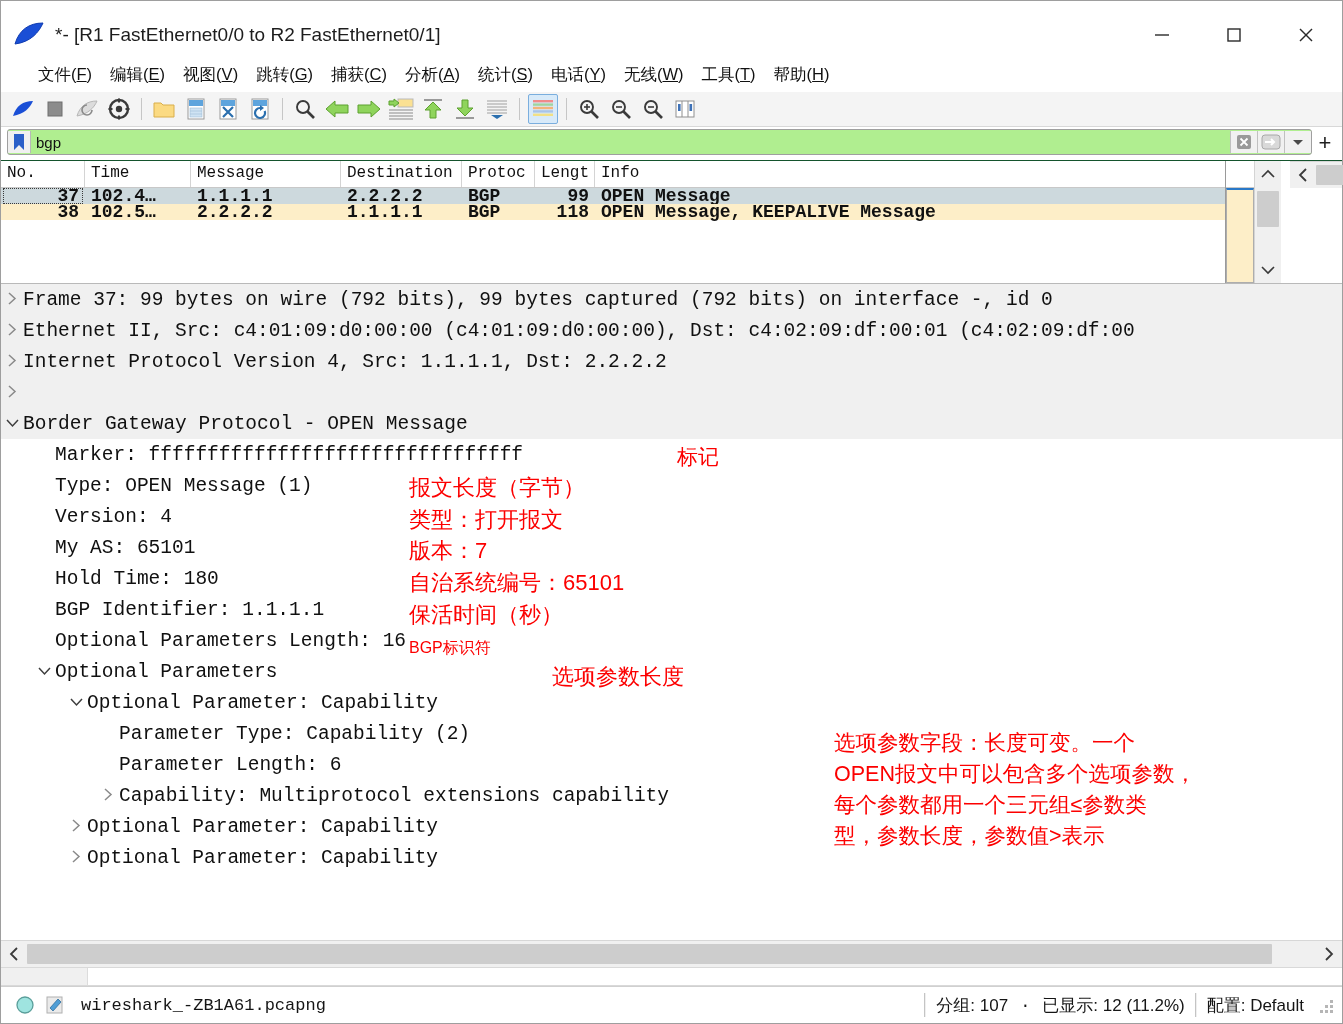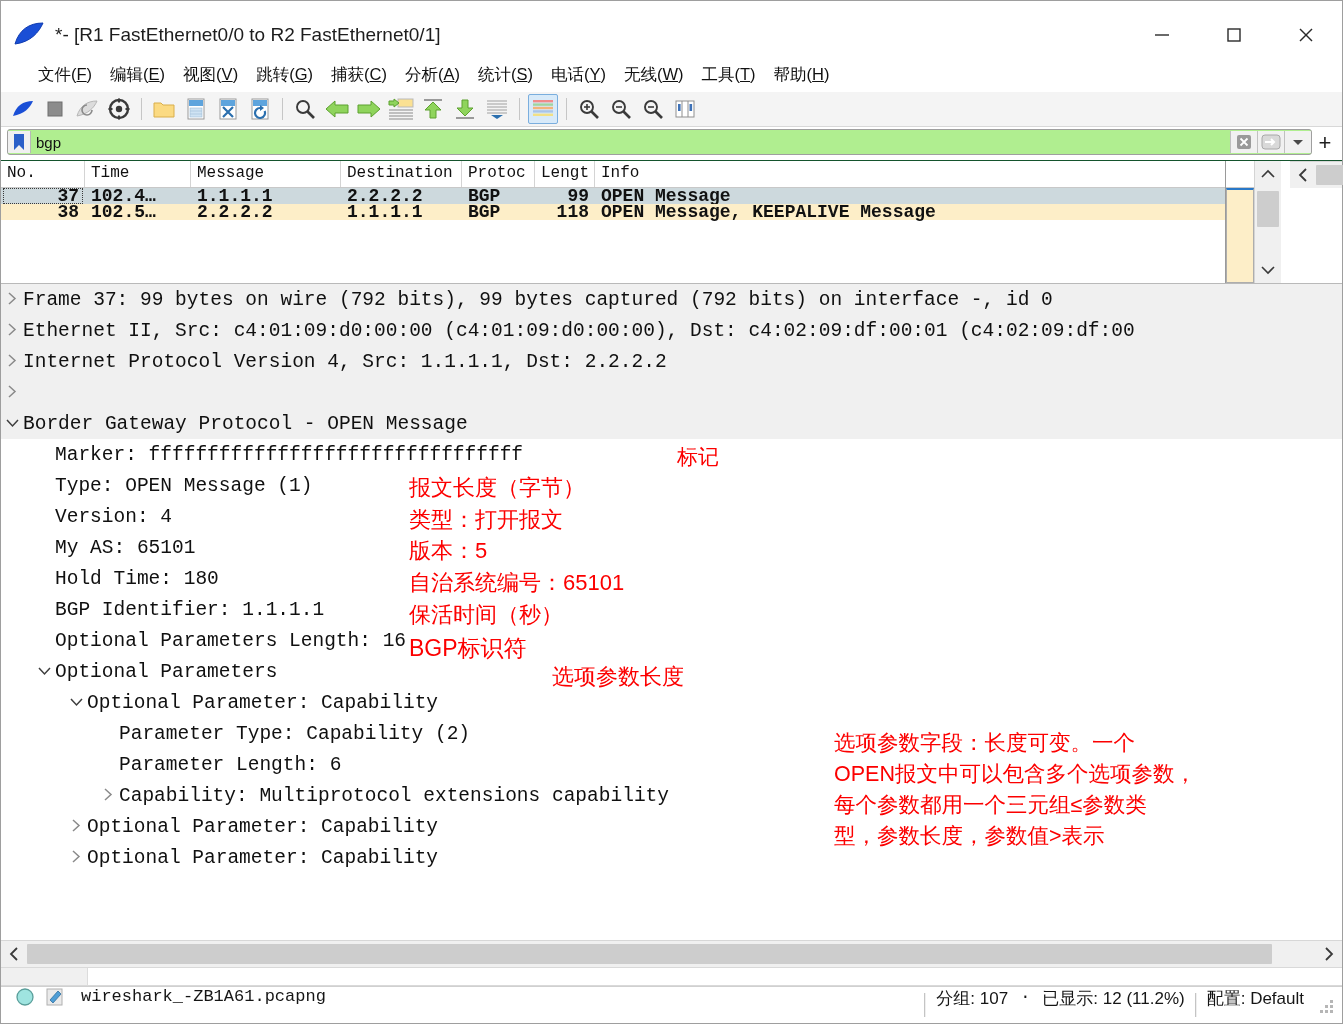--- a/index.html
+++ b/index.html
@@ -360,21 +360,21 @@
   .statusbar {
     height: 36px;
     display: flex;
     align-items: center;
     background: #ffffff;
     border-top: 1px solid #d0d0d0;
     flex: 0 0 auto;
   }
   .sb-cell {
     display: flex;
-    align-items: flex-start;
+    align-items: center;
     height: 100%;
   }
   .sb-text {
     font-family: "Liberation Mono", monospace;
     font-size: 17px;
     color: #151515;
     white-space: nowrap;
   }
   .sb-text-cn { font-family: "Liberation Sans", sans-serif; }
   .sb-divider {
@@ -825,24 +825,24 @@
         <div class="dline">
           <span style="display: inline-block; flex: 0 0 auto; width: 64px;"></span>
           <span class="twisty"><svg width="11" height="13" viewBox="0 0 11 13">
               <path d="M2 1 L8 6.5 L2 12" fill="none" stroke="#8a8a8a" stroke-width="1.5"></path>
             </svg></span>
           <span class="dtext">Optional Parameter: Capability</span>
         </div>
         <div class="anno" style="left: 676px; top: 158px; font-size: 21px;">标记</div>
         <div class="anno" style="left: 408px; top: 189px; font-size: 22px;">报文长度（字节）</div>
         <div class="anno" style="left: 408px; top: 221px; font-size: 22px;">类型：打开报文</div>
-        <div class="anno" style="left: 408px; top: 252px; font-size: 22px;">版本：5</div>
+        <div class="anno" style="left: 408px; top: 252px; font-size: 22px;">版本：7</div>
         <div class="anno" style="left: 408px; top: 284px; font-size: 22px;">自治系统编号：65101</div>
         <div class="anno" style="left: 408px; top: 316px; font-size: 22px;">保活时间（秒）</div>
-        <div class="anno" style="left: 408px; top: 349px; font-size: 23px;">BGP标识符</div>
+        <div class="anno" style="left: 408px; top: 349px; font-size: 16px;">BGP标识符</div>
         <div class="anno" style="left: 551px; top: 378px; font-size: 22px;">选项参数长度</div>
         <div class="anno blk" style="left: 833px; top: 444px; font-size: 21.5px; width: 470px;">
           <div>选项参数字段：长度可变。一个</div>
           <div>OPEN报文中可以包含多个选项参数，</div>
           <div>每个参数都用一个三元组≤参数类</div>
           <div>型，参数长度，参数值&gt;表示</div>
         </div>
       </div>
 
     <div class="hscroll">

